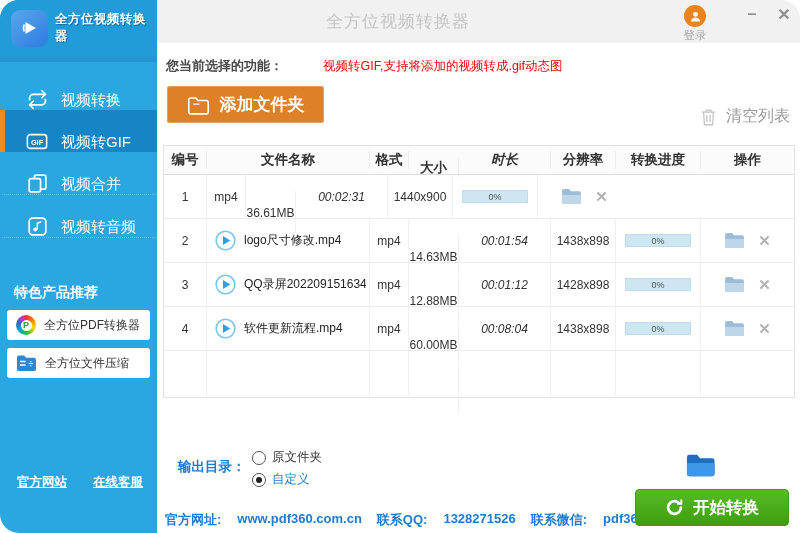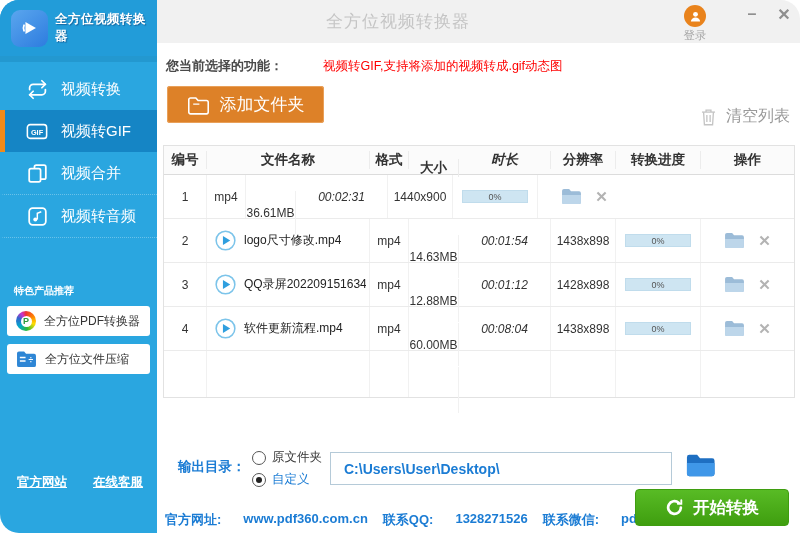--- a/index.html
+++ b/index.html
@@ -7,26 +7,26 @@
   #app{position:relative;width:800px;height:533px;background:#fff;overflow:hidden;border-radius:19px;}
 
   
   #sidebar{position:absolute;left:0;top:0;width:157px;height:533px;background:#2aa6e0;}
   .logo-area{height:56px;display:flex;align-items:center;padding-left:11px;gap:7px;
     background:#219ad9;background:#229cd9;box-shadow:0 6px 0 rgba(8,90,140,.18);}
   .logo-icon{width:37px;height:37px;border-radius:9px;background:linear-gradient(140deg,#5aa6ee,#2d7cdf);
     display:flex;align-items:center;justify-content:center;flex:0 0 auto;}
   .brand{color:#fff;font-weight:bold;font-size:12.5px;text-shadow:1px 1px 1px rgba(10,40,90,.45);letter-spacing:.5px;}
   .menu{margin-top:12px;}
-  .menu-item{height:42px;display:flex;align-items:center;gap:13px;padding-left:21px;
+  .menu-item{height:42px;display:flex;align-items:flex-end;gap:13px;padding-left:21px;
     border-left:5px solid transparent;color:#fff;font-size:15px;cursor:default;}
   .menu-item.active{background:#1585c5;border-left-color:#f18a1a;}
   .menu-item.sep{border-bottom:1px dotted rgba(255,255,255,.30);}
   .menu-item .mi{width:22px;height:22px;display:flex;align-items:center;justify-content:center;flex:0 0 auto;}
-  .promo-heading{margin-top:46px;padding-left:14px;color:#fff;font-weight:bold;font-size:10px;}
+  .promo-heading{margin-top:46px;padding-left:14px;color:#fff;font-weight:bold;font-size:14px;}
   .product-btn{margin:8px 7px 8px 7px;height:30px;background:#fff;border-radius:3px;
     display:flex;align-items:center;gap:8px;padding-left:9px;font-size:12px;color:#333;}
   .product-btn:first-of-type{margin-top:20px;}
   .pdf-ring{width:20px;height:20px;border-radius:50%;
     background:conic-gradient(#e33 0deg,#f80 60deg,#fd0 110deg,#3b3 170deg,#0ac 230deg,#36c 290deg,#c3c 330deg,#e33 360deg);
     display:flex;align-items:center;justify-content:center;}
   .pdf-ring span{width:11px;height:11px;border-radius:50%;background:#fff;color:#2a9a3d;font-size:9px;font-weight:bold;
     display:flex;align-items:center;justify-content:center;}
   .side-links{position:absolute;left:17px;top:474px;display:flex;gap:26px;}
   .side-links a{color:#fff;font-size:12.5px;text-decoration:underline;font-weight:bold;}
@@ -46,21 +46,21 @@
   
   #main{position:absolute;left:157px;top:43px;width:667px;height:490px;background:#fff;}
   .func-row{position:absolute;left:9px;top:14px;display:flex;align-items:baseline;}
   .func-label{color:#4a4a4a;font-weight:bold;font-size:13px;}
   .func-desc{color:#fe0000;font-size:12.5px;margin-left:40px;}
 
   .btn-row{position:absolute;left:10px;top:43px;display:flex;gap:17px;}
   .big-btn{width:156px;height:37px;border:none;border-radius:3px;color:#fff;font-size:17px;
     font-family:"Liberation Sans",sans-serif;display:flex;align-items:center;justify-content:center;gap:10px;}
   .btn-blue{background:#2aa7e6;box-shadow:0 0 0 1px #6ec5ef inset;}
-  .btn-orange{width:157px;background:#dd8128;box-shadow:0 0 0 1px #e9a059 inset;}
+  .btn-orange{width:157px;background:#dd8128;box-shadow:0 0 0 1px #e9a059 inset;font-weight:bold;}
 
   .clear-list{position:absolute;left:543px;top:63px;display:flex;align-items:center;gap:9px;
     color:#9a9a9a;font-size:16px;}
 
   
   .file-table{position:absolute;left:6px;top:102px;width:632px;border:1px solid #e2e2e2;box-sizing:border-box;}
   .t-head{display:flex;height:28px;background:#fbfbfb;border-bottom:1px solid #dcdcdc;align-items:center;}
   .hcell{display:flex;align-items:center;justify-content:center;font-weight:bold;font-size:13.5px;color:#333;
     border-right:1px solid #ececec;box-sizing:border-box;}
   .hcell:last-child{border-right:none;}
@@ -86,21 +86,21 @@
   .rdo{width:12px;height:12px;border:1px solid #555;border-radius:50%;background:#fff;box-sizing:content-box;
     display:inline-flex;align-items:center;justify-content:center;}
   .rdo.on::after{content:'';width:6px;height:6px;border-radius:50%;background:#222;}
   .path-input{position:absolute;left:173px;top:409px;width:342px;height:33px;border:1px solid #b5cad8;
     box-sizing:border-box;color:#1b7cd4;font-weight:bold;font-size:14px;padding:0 0 0 13px;
     font-family:"Liberation Sans",sans-serif;background:#fff;}
   .folder-btn{position:absolute;left:527px;top:408px;width:32px;height:30px;border:none;background:transparent;padding:0;}
 
   
   .footer-contacts{position:absolute;left:8px;top:468px;display:flex;gap:15px;font-size:13px;font-weight:bold;color:#1b7cd4;}
-  .footer-contacts .pair{display:flex;gap:22px;}
+  .footer-contacts .pair{display:flex;gap:16px;}
   .start-btn{position:absolute;left:478px;top:446px;width:154px;height:37px;border:1px solid #3f9d10;border-radius:4px;
     background:linear-gradient(#58bb25,#3f9e0f);color:#fff;font-weight:bold;font-size:16.5px;
     font-family:"Liberation Sans",sans-serif;display:flex;align-items:center;justify-content:center;gap:9px;}
 </style>
 </head>
 <body>
 
 <div id="app">
 
   <div id="sidebar">
@@ -360,21 +360,20 @@
 
     <div class="out-label">输出目录：</div>
     <div class="radio-row r1">
       <span class="rdo"></span>
       <span>原文件夹</span>
     </div>
     <div class="radio-row r2">
       <span class="rdo on"></span>
       <span>自定义</span>
     </div>
-    <input class="path-input" value="C:\Users\User\Desktop\" style="">
     <button class="folder-btn">
       <svg width="31" height="28" viewBox="0 0 32 28">
           <path d="M2 6 a2.5 2.5 0 0 1 2.5-2.5 h8 l3 3.5 H28 a2.5 2.5 0 0 1 2.5 2.5 V23 a2.5 2.5 0 0 1-2.5 2.5 H4.5 A2.5 2.5 0 0 1 2 23 Z" fill="#1e6fc2"></path>
           <path d="M2 12 h28.5 V23 a2.5 2.5 0 0 1-2.5 2.5 H4.5 A2.5 2.5 0 0 1 2 23 Z" fill="#3f97e8"></path>
         </svg>
     </button>
 
     <div class="footer-contacts">
       <span class="pair">
           <span>官方网址:</span>

